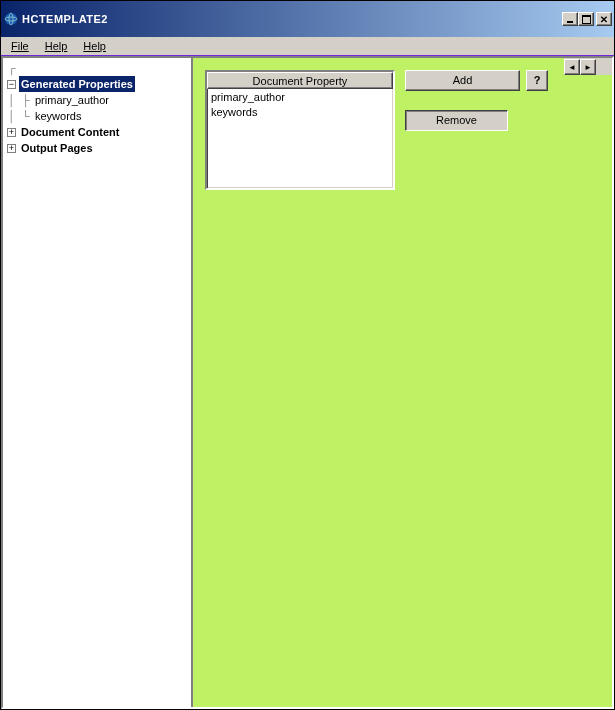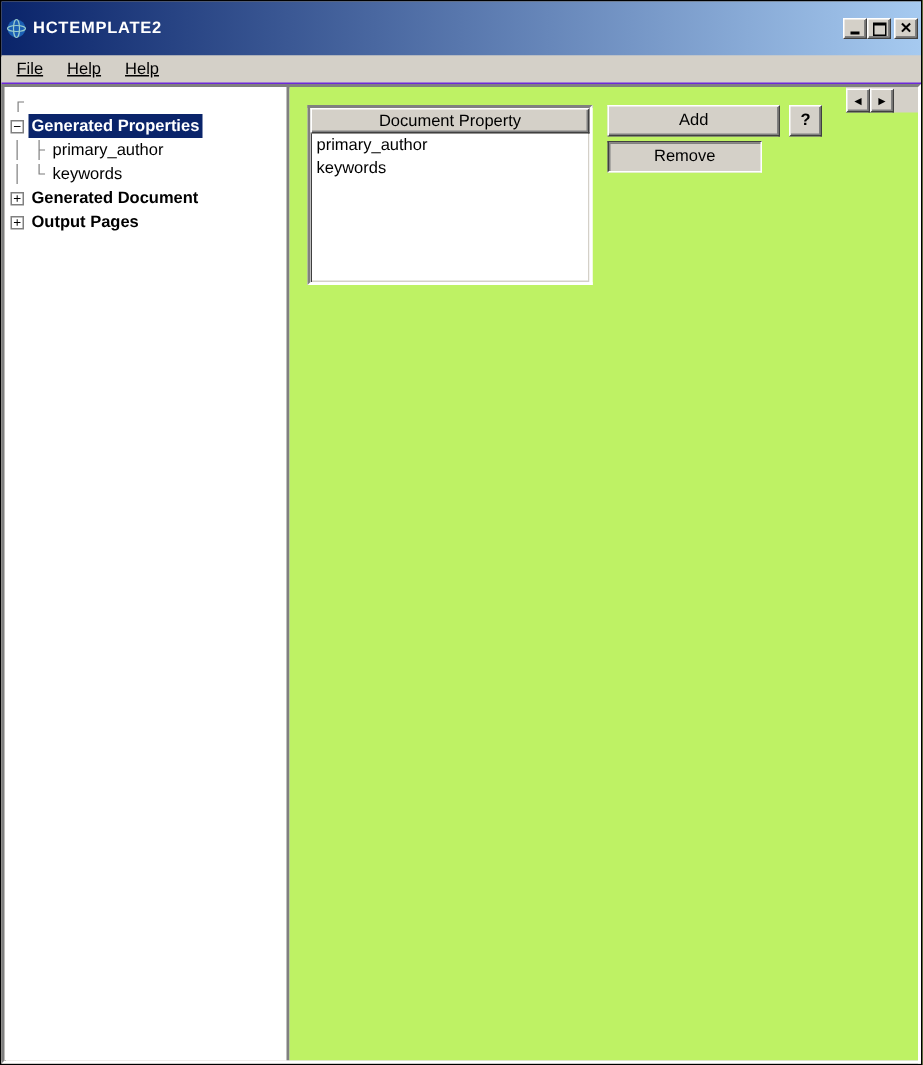--- a/index.html
+++ b/index.html
@@ -122,21 +122,21 @@
     box-shadow: inset -1px -1px 0 #808080;
     height: 17px; line-height: 16px;
     text-align: center;
   }
   .list-row {
     padding: 1px 4px;
     border-bottom: 0;
     height: 15px; line-height: 14px;
   }
 
-  .btn-col { display: flex; flex-direction: column; gap: 3px; flex: 1; }
+  .btn-col { display: flex; flex-direction: column; gap: 19px; flex: 1; }
   .btn-row { display: flex; gap: 6px; align-items: flex-start; }
   .win-btn {
     height: 21px;
     background: #d4d0c8;
     border: 1px solid;
     border-color: #fff #404040 #404040 #fff;
     box-shadow: inset -1px -1px 0 #808080, inset 1px 1px 0 #d4d0c8;
     text-align: center;
     line-height: 19px;
     flex: 1;
@@ -222,21 +222,21 @@
         <span class="conn">├</span>
         <span class="tree-label child">primary_author</span>
       </div>
       <div class="tree-item">
         <span class="conn">│</span>
         <span class="conn">└</span>
         <span class="tree-label child">keywords</span>
       </div>
       <div class="tree-item">
         <span class="expander">+</span>
-        <span class="tree-label">Generated Document</span>
+        <span class="tree-label">Document Content</span>
       </div>
       <div class="tree-item">
         <span class="expander">+</span>
         <span class="tree-label">Output Pages</span>
       </div>
     </div>
 
     <div class="content-pane">
       <div class="content-body">
 

